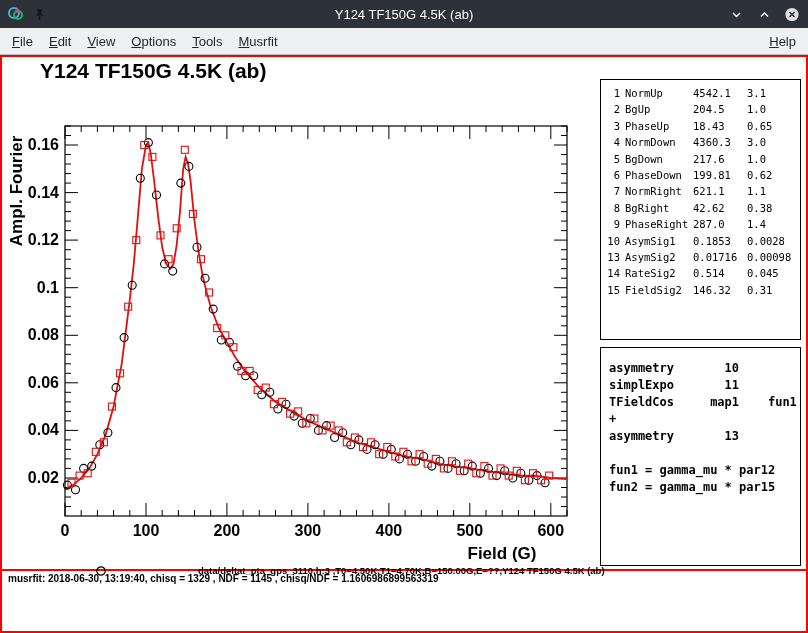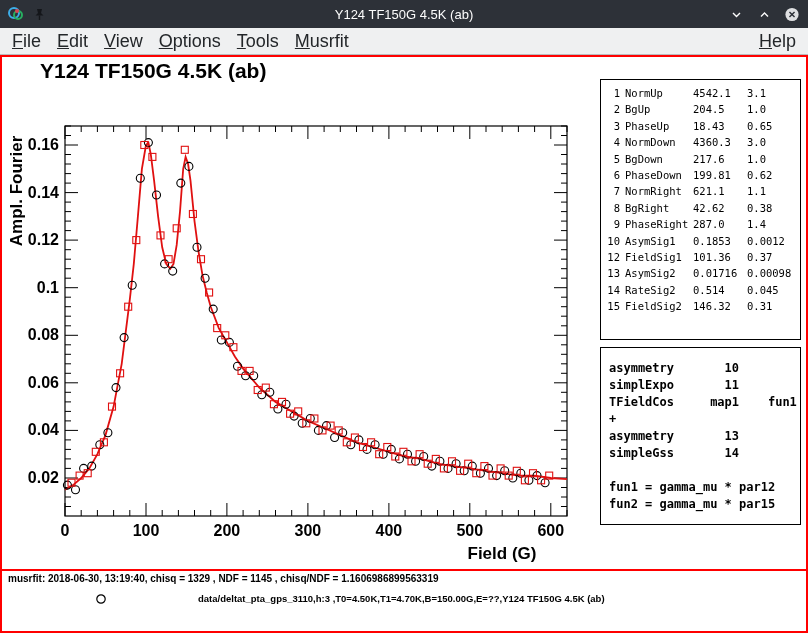--- a/index.html
+++ b/index.html
@@ -10,44 +10,44 @@
   
   .titlebar { height:28px; background:#2d3138; color:#fcfcfc; position:relative;
               display:flex; align-items:center; padding:0 8px; flex:0 0 28px; }
   .tb-left { display:flex; align-items:center; gap:7px; z-index:2; }
   .tb-title { position:absolute; left:0; right:0; text-align:center; font-size:13px; color:#fcfcfc; }
   .tb-right { margin-left:auto; display:flex; align-items:center; gap:12px; z-index:2; }
   .tb-btn { display:inline-flex; align-items:center; justify-content:center; width:16px; height:16px; cursor:default; }
 
   
   .menubar { height:27px; background:#eff0f1; border-bottom:1px solid #b9bcbe; display:flex;
-             align-items:center; padding:4px 4px; font-size:18px; color:#232629; flex:0 0 27px; }
+             align-items:center; padding:4px 4px; font-size:13px; color:#232629; flex:0 0 27px; }
   .menu-item { padding:4px 8px; }
   .menu-item u { text-decoration:underline; }
   .menu-spacer { flex:1; }
 
   
   .canvas { flex:1; position:relative; background:#ffffff; border:2px solid #ff0000; overflow:hidden; }
   .plot-title { position:absolute; left:38px; top:2px; font-size:21px; font-weight:bold; color:#000; white-space:nowrap; }
   #plot-svg { position:absolute; left:0; top:64px; width:585px; height:445px; }
 
   .param-box { position:absolute; left:598px; top:22px; width:201px; height:261px; border:1px solid #000;
                font-family:"DejaVu Sans Mono", monospace; font-size:10.5px; color:#000;
                padding:5px 2px 0 6px; overflow:hidden; }
   .param-row { display:grid; grid-template-columns:18px 68px 54px 1fr; line-height:16.4px; white-space:nowrap; }
   .param-idx { text-align:right; padding-right:5px; }
 
-  .theory-box { position:absolute; left:598px; top:290px; width:201px; height:178px; border:1px solid #000;
+  .theory-box { position:absolute; left:598px; top:290px; width:201px; height:219px; border:1px solid #000;
                 font-family:"DejaVu Sans Mono", monospace; font-size:12px; font-weight:bold; color:#000;
                 padding:12px 0 0 8px; line-height:17px; overflow:hidden; }
   .theory-line { white-space:pre; }
 
   .pad-divider { position:absolute; left:0; top:512px; width:100%; height:2px; background:#ff0000; }
   .fit-info { position:absolute; left:6px; top:516px; font-size:10px; font-weight:bold; color:#000; white-space:nowrap; }
-  .legend { position:absolute; left:0; top:532px; width:100%; }
+  .legend { position:absolute; left:0; top:504px; width:100%; }
   .legend-row { position:relative; height:20px; }
   .legend-marker { position:absolute; left:92px; top:3px; width:14px; height:14px; }
   .legend-text { position:absolute; left:196px; top:4px; font-size:9.5px; font-weight:bold; white-space:nowrap; color:#000; }
 </style>
 </head>
 <body>
 
 <div class="window">
 
   <div class="titlebar">
@@ -452,27 +452,21 @@
         <div class="param-row">
           <span class="param-idx">9</span>
           <span class="param-name">PhaseRight</span>
           <span class="param-value">287.0</span>
           <span class="param-error">1.4</span>
         </div>
         <div class="param-row">
           <span class="param-idx">10</span>
           <span class="param-name">AsymSig1</span>
           <span class="param-value">0.1853</span>
-          <span class="param-error">0.0012</span>
-        </div>
-        <div class="param-row">
-          <span class="param-idx">12</span>
-          <span class="param-name">FieldSig1</span>
-          <span class="param-value">101.36</span>
-          <span class="param-error">0.37</span>
+          <span class="param-error">0.0028</span>
         </div>
         <div class="param-row">
           <span class="param-idx">13</span>
           <span class="param-name">AsymSig2</span>
           <span class="param-value">0.01716</span>
           <span class="param-error">0.00098</span>
         </div>
         <div class="param-row">
           <span class="param-idx">14</span>
           <span class="param-name">RateSig2</span>
@@ -485,21 +479,20 @@
           <span class="param-value">146.32</span>
           <span class="param-error">0.31</span>
         </div>
       </div>
     <div class="theory-box">
         <div class="theory-line">asymmetry       10</div>
         <div class="theory-line">simplExpo       11</div>
         <div class="theory-line">TFieldCos     map1    fun1</div>
         <div class="theory-line">+</div>
         <div class="theory-line">asymmetry       13</div>
-        <div class="theory-line">simpleGss       14</div>
         <div class="theory-line">&nbsp;</div>
         <div class="theory-line">fun1 = gamma_mu * par12</div>
         <div class="theory-line">fun2 = gamma_mu * par15</div>
       </div>
 
     <div class="pad-divider"></div>
     <div class="fit-info">musrfit: 2018-06-30, 13:19:40, chisq = 1329 , NDF = 1145 , chisq/NDF = 1.1606986899563319</div>
     <div class="legend">
         <div class="legend-row">
           <span class="legend-marker"><svg width="14" height="14">

